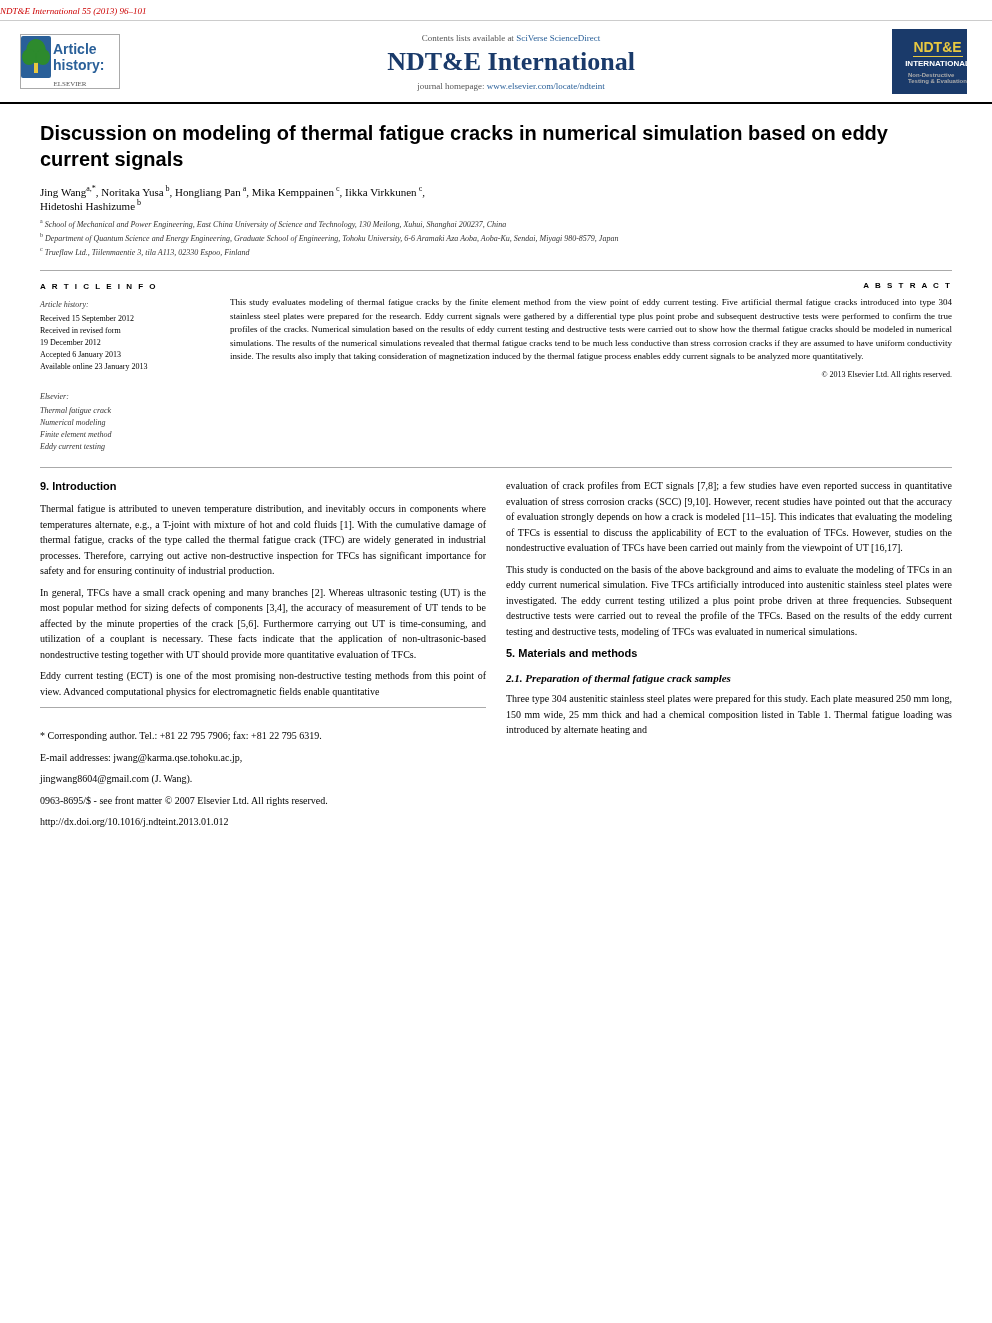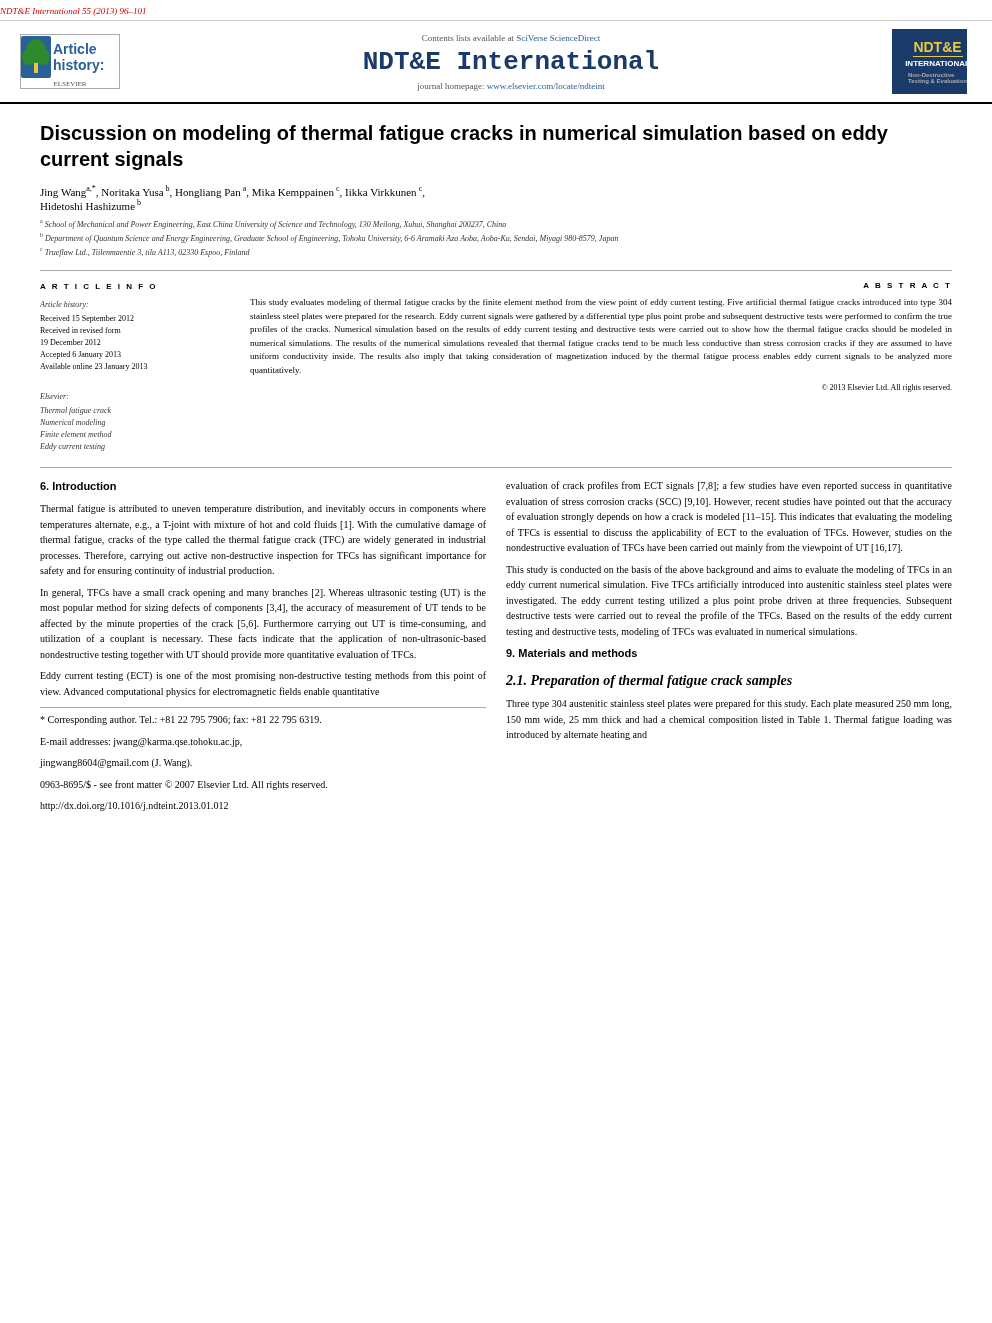--- a/index.html
+++ b/index.html
@@ -55,21 +55,21 @@
       font-size: 9px;
       color: #555;
       margin-bottom: 2px;
     }
     .sciverse-line a {
       color: #2a6099;
       text-decoration: none;
     }
     .journal-title {
       font-size: 26px;
-      font-family: Liberation Mono, monospace;
+      font-family: Liberation Serif, serif;
       font-weight: bold;
       color: #1a3a6a;
       margin: 4px 0;
     }
     .journal-homepage {
       font-size: 9px;
       color: #555;
     }
     .journal-homepage a {
       color: #2a6099;
@@ -143,21 +143,20 @@
     
     .divider {
       border: none;
       border-top: 1px solid #aaa;
       margin: 10px 0;
     }
 
     
     .two-col {
       display: flex;
-      gap: 20px;
       margin-bottom: 14px;
     }
     .col-left {
       width: 190px;
       flex-shrink: 0;
     }
     .col-right {
       flex: 1;
     }
 
@@ -232,40 +231,40 @@
     }
 
     .section-heading {
       font-size: 11px;
       font-weight: bold;
       font-family: Arial, sans-serif;
       margin-bottom: 6px;
       color: #000;
     }
     .subsection-heading {
-      font-size: 14px;
+      font-size: 11px;
       font-weight: bold;
       font-style: italic;
       margin-bottom: 4px;
       margin-top: 8px;
       color: #000;
       font-family: Liberation Serif, serif;
     }
 
     .body-col p {
       margin-bottom: 6px;
       font-size: 10px;
       line-height: 1.55;
     }
 
     
     .footnote-area {
       border-top: 1px solid #aaa;
       margin-top: 8px;
-      padding-top: 4px;
+      padding-top: 20px;
       font-size: 7.5px;
       line-height: 1.5;
       color: #000;
     }
 
     
     .bottom-info {
       margin-top: 6px;
       font-size: 7.5px;
       color: #000;
@@ -361,39 +360,39 @@
       <p class="abstract-text">This study evaluates modeling of thermal fatigue cracks by the finite element method from the view point of eddy current testing. Five artificial thermal fatigue cracks introduced into type 304 stainless steel plates were prepared for the research. Eddy current signals were gathered by a differential type plus point probe and subsequent destructive tests were performed to confirm the true profiles of the cracks. Numerical simulation based on the results of eddy current testing and destructive tests were carried out to show how the thermal fatigue cracks should be modeled in numerical simulations. The results of the numerical simulations revealed that thermal fatigue cracks tend to be much less conductive than stress corrosion cracks if they are assumed to have uniform conductivity inside. The results also imply that taking consideration of magnetization induced by the thermal fatigue process enables eddy current signals to be analyzed more quantitatively.</p>
       <p class="abstract-copyright">© 2013 Elsevier Ltd. All rights reserved.</p>
     </div>
   </div>
 
   <hr class="divider">
 
   <div class="body-content">
 
     <div class="body-col">
-      <div class="section-heading">6.  Introduction</div>
+      <div class="section-heading">9.  Introduction</div>
       <p>Thermal fatigue is attributed to uneven temperature distribution, and inevitably occurs in components where temperatures alternate, e.g., a T-joint with mixture of hot and cold fluids [1]. With the cumulative damage of thermal fatigue, cracks of the type called the thermal fatigue crack (TFC) are widely generated in industrial processes. Therefore, carrying out active non-destructive inspection for TFCs has significant importance for safety and for ensuring continuity of industrial production.</p>
       <p>In general, TFCs have a small crack opening and many branches [2]. Whereas ultrasonic testing (UT) is the most popular method for sizing defects of components [3,4], the accuracy of measurement of UT tends to be affected by the minute properties of the crack [5,6]. Furthermore carrying out UT is time-consuming, and utilization of a couplant is necessary. These facts indicate that the application of non-ultrasonic-based nondestructive testing together with UT should provide more quantitative evaluation of TFCs.</p>
       <p>Eddy current testing (ECT) is one of the most promising non-destructive testing methods from this point of view. Advanced computational physics for electromagnetic fields enable quantitative</p>
 
       <div class="footnote-area">
         <p>* Corresponding author. Tel.: +81 22 795 7906; fax: +81 22 795 6319.</p>
         <p>E-mail addresses: jwang@karma.qse.tohoku.ac.jp,</p>
         <p>jingwang8604@gmail.com (J. Wang).</p>
       </div>
 
       <div class="bottom-info">
         <p>0963-8695/$ - see front matter © 2007 Elsevier Ltd. All rights reserved.</p>
         <p>http://dx.doi.org/10.1016/j.ndteint.2013.01.012</p>
       </div>
     </div>
 
     <div class="body-col">
       <p>evaluation of crack profiles from ECT signals [7,8]; a few studies have even reported success in quantitative evaluation of stress corrosion cracks (SCC) [9,10]. However, recent studies have pointed out that the accuracy of evaluation strongly depends on how a crack is modeled [11–15]. This indicates that evaluating the modeling of TFCs is essential to discuss the applicability of ECT to the evaluation of TFCs. However, studies on the nondestructive evaluation of TFCs have been carried out mainly from the viewpoint of UT [16,17].</p>
       <p>This study is conducted on the basis of the above background and aims to evaluate the modeling of TFCs in an eddy current numerical simulation. Five TFCs artificially introduced into austenitic stainless steel plates were investigated. The eddy current testing utilized a plus point probe driven at three frequencies. Subsequent destructive tests were carried out to reveal the profile of the TFCs. Based on the results of the eddy current testing and destructive tests, modeling of TFCs was evaluated in numerical simulations.</p>
-      <div class="section-heading">9.  Materials and methods</div>
+      <div class="section-heading">5.  Materials and methods</div>
       <div class="subsection-heading">2.1.  Preparation of thermal fatigue crack samples</div>
       <p>Three type 304 austenitic stainless steel plates were prepared for this study. Each plate measured 250 mm long, 150 mm wide, 25 mm thick and had a chemical composition listed in Table 1. Thermal fatigue loading was introduced by alternate heating and</p>
     </div>
   </div>
 
 </div>
 
 </body></html>

